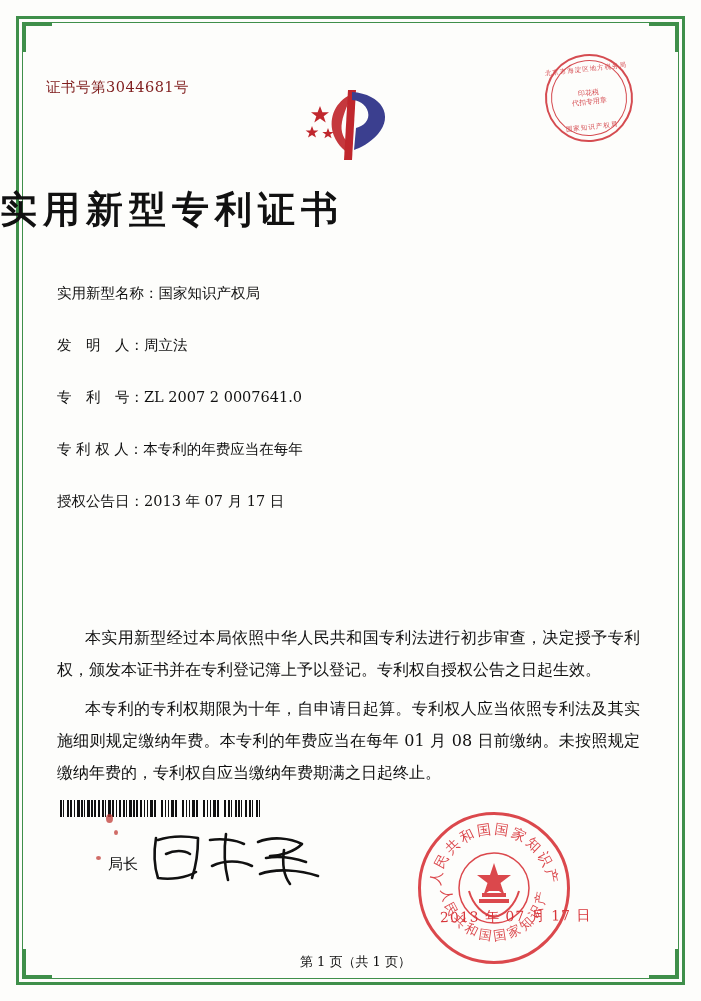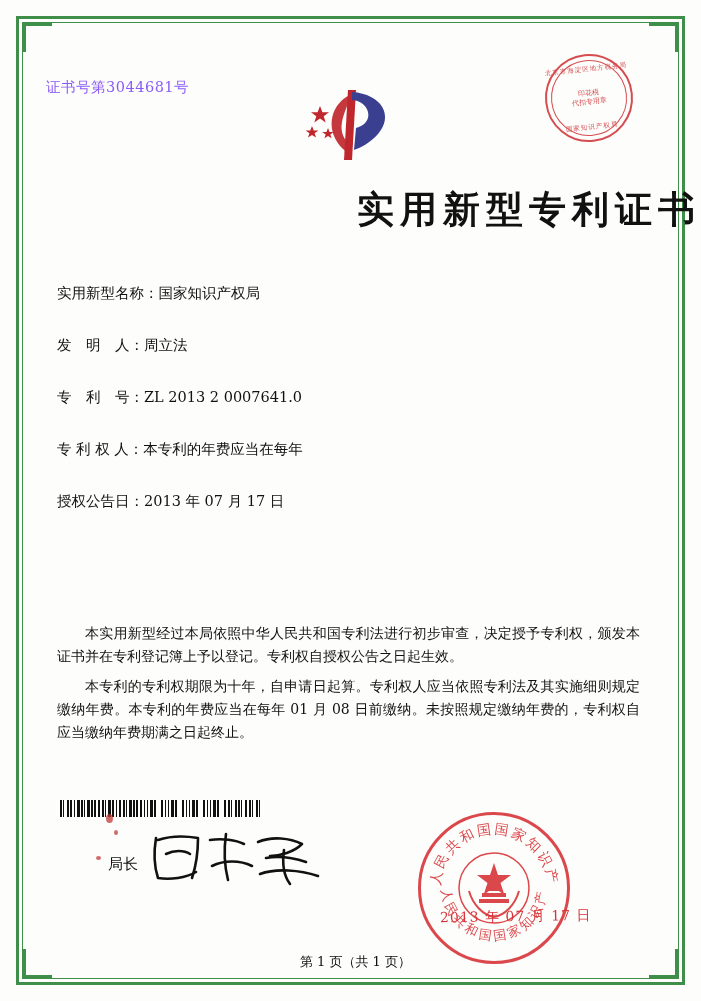--- a/index.html
+++ b/index.html
@@ -50,21 +50,21 @@
   .corner.br { right: 22px; bottom: 22px; border-right-width:4px; border-bottom-width:4px; }
 
   
   .cert-number {
     position: absolute;
     left: 46px;
     top: 78px;
     font-family: "DejaVu Serif", "Liberation Serif", serif;
     font-size: 14.5px;
     letter-spacing: 0.5px;
-    color: #8b5cf6;
+    color: #7f1d1d;
   }
 
   
   .logo {
     position: absolute;
     left: 290px;
     top: 82px;
     width: 120px;
     height: 88px;
   }
@@ -111,21 +111,21 @@
     text-align: center;
     font-size: 6.5px;
     letter-spacing: 1px;
   }
 
   
   .doc-title {
     position: absolute;
     left: 0; right: 0;
     top: 185px;
-    text-align: right;
+    text-align: left;
     font-family: "DejaVu Serif", "Liberation Serif", serif;
     font-weight: bold;
     font-size: 37px;
     letter-spacing: 6px;
     color: #111;
   }
 
   
   .fields {
     position: absolute;
@@ -148,22 +148,22 @@
     display: inline-block;
   }
 
   
   .body-text {
     position: absolute;
     left: 57px;
     top: 622px;
     width: 583px;
     font-family: "DejaVu Serif", "Liberation Serif", serif;
-    font-size: 14px;
-    line-height: 23px;
+    font-size: 16px;
+    line-height: 32px;
     color: #111;
     text-align: justify;
   }
   .body-text p {
     margin: 0 0 7px 0;
     text-indent: 28px;
   }
 
   
   .barcode {
@@ -290,21 +290,21 @@
   <div class="doc-title">实用新型专利证书</div>
 
   <div class="fields">
     <div class="field-row">
       <span class="field-label">实用新型名称：</span><span class="field-value">国家知识产权局</span>
     </div>
     <div class="field-row">
       <span class="field-label">发　明　人：</span><span class="field-value">周立法</span>
     </div>
     <div class="field-row">
-      <span class="field-label">专　利　号：</span><span class="field-value">ZL 2013 2 0007641.0</span>
+      <span class="field-label">专　利　号：</span><span class="field-value">ZL 2007 2 0007641.0</span>
     </div>
     <div class="field-row">
       <span class="field-label">专 利 权 人：</span><span class="field-value">本专利的年费应当在每年</span>
     </div>
     <div class="field-row">
       <span class="field-label">授权公告日：</span><span class="field-value">2013 年 07 月 17 日</span>
     </div>
   </div>
 
   <div class="body-text">

